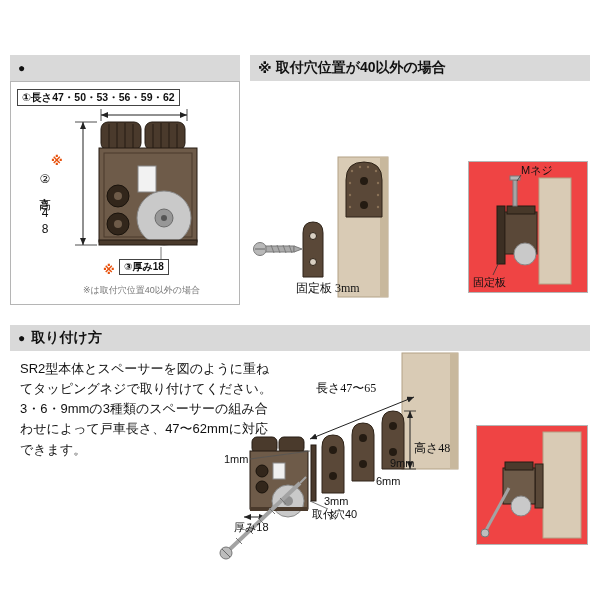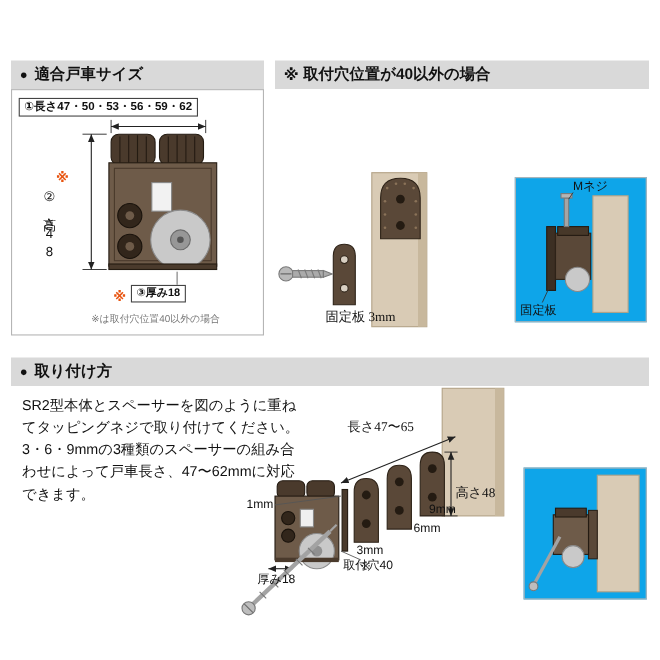--- a/index.html
+++ b/index.html
@@ -12,31 +12,30 @@
   .bordered { border:1px solid #b5b5b5; }
   .absfill { position:absolute; left:0; top:0; }
   .lbl { position:absolute; line-height:1.2; color:#111; white-space:nowrap; }
   .boxed { border:1px solid #444; background:#fff; padding:1px 4px; font-size:10.5px;font-weight:bold; }
   .ast { color:#e8530e; font-size:12px; font-weight:bold; }
   .vtext { writing-mode:vertical-rl; text-orientation:upright; font-size:12px; letter-spacing:2px; line-height:1; }
   .note { font-size:9px; color:#777; }
   .body-text { position:absolute; font-size:13px; line-height:1.55; color:#111; }
   .small-lbl { font-size:11px; }
   .mid-lbl { font-size:12px;font-family:Liberation Serif, serif; }
-  .inset { position:absolute; border:1px solid #b5b5b5; background:#0ea5e9; overflow:hidden; }
+  .inset { position:absolute; border:1px solid #b5b5b5; background:#ef4444; overflow:hidden; }
 </style>
 </head>
 <body>
 
 <div class="page">
 
   <section class="panel" style="left:10px;top:55px;width:230px">
     <div class="panel-header">
       <span class="bullet">●</span>
-      <span>適合戸車サイズ</span>
     </div>
     <div class="panel-body bordered" style="width:230px;height:224px">
       <svg class="absfill" width="228" height="222" viewBox="0 0 228 222">
         <defs>
           <marker id="a1" markerWidth="9" markerHeight="8" refX="7" refY="3" orient="auto-start-reverse">
             <path d="M0,0 L7,3 L0,6 Z" fill="#222"></path>
           </marker>
         </defs>
 
         <line x1="90" y1="33" x2="176" y2="33" stroke="#222" stroke-width="1" marker-start="url(#a1)" marker-end="url(#a1)"></line>

